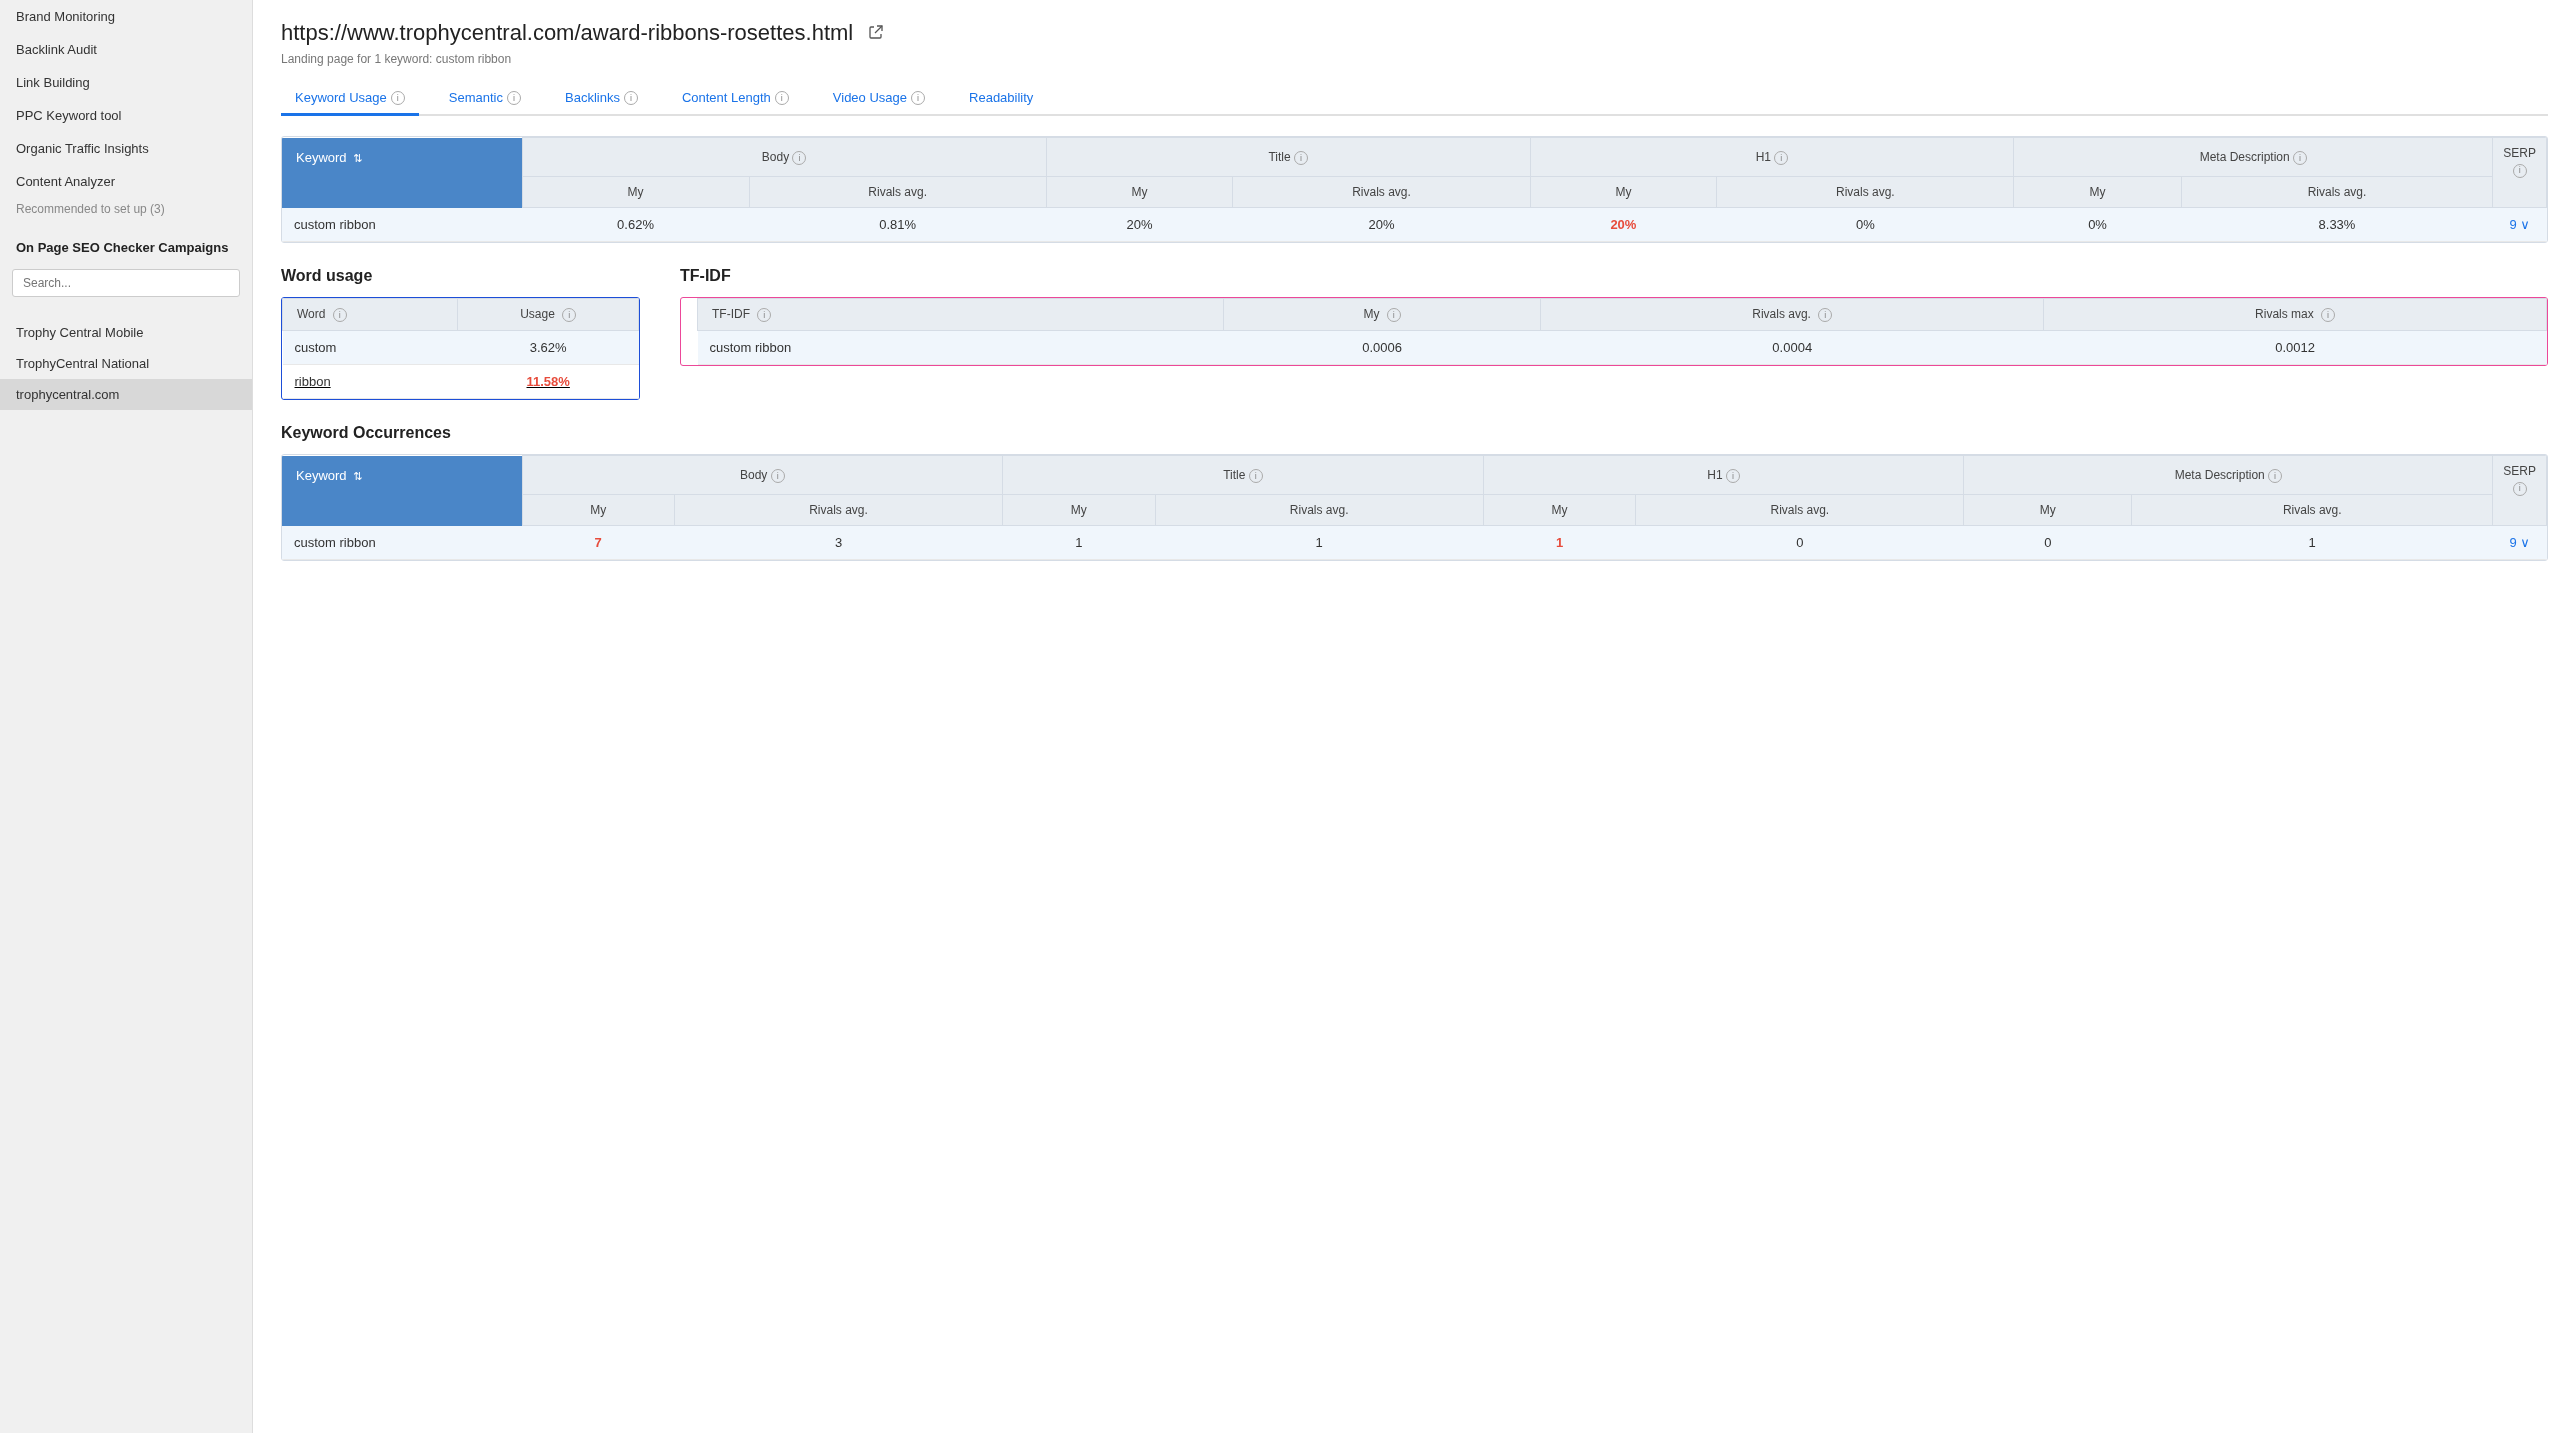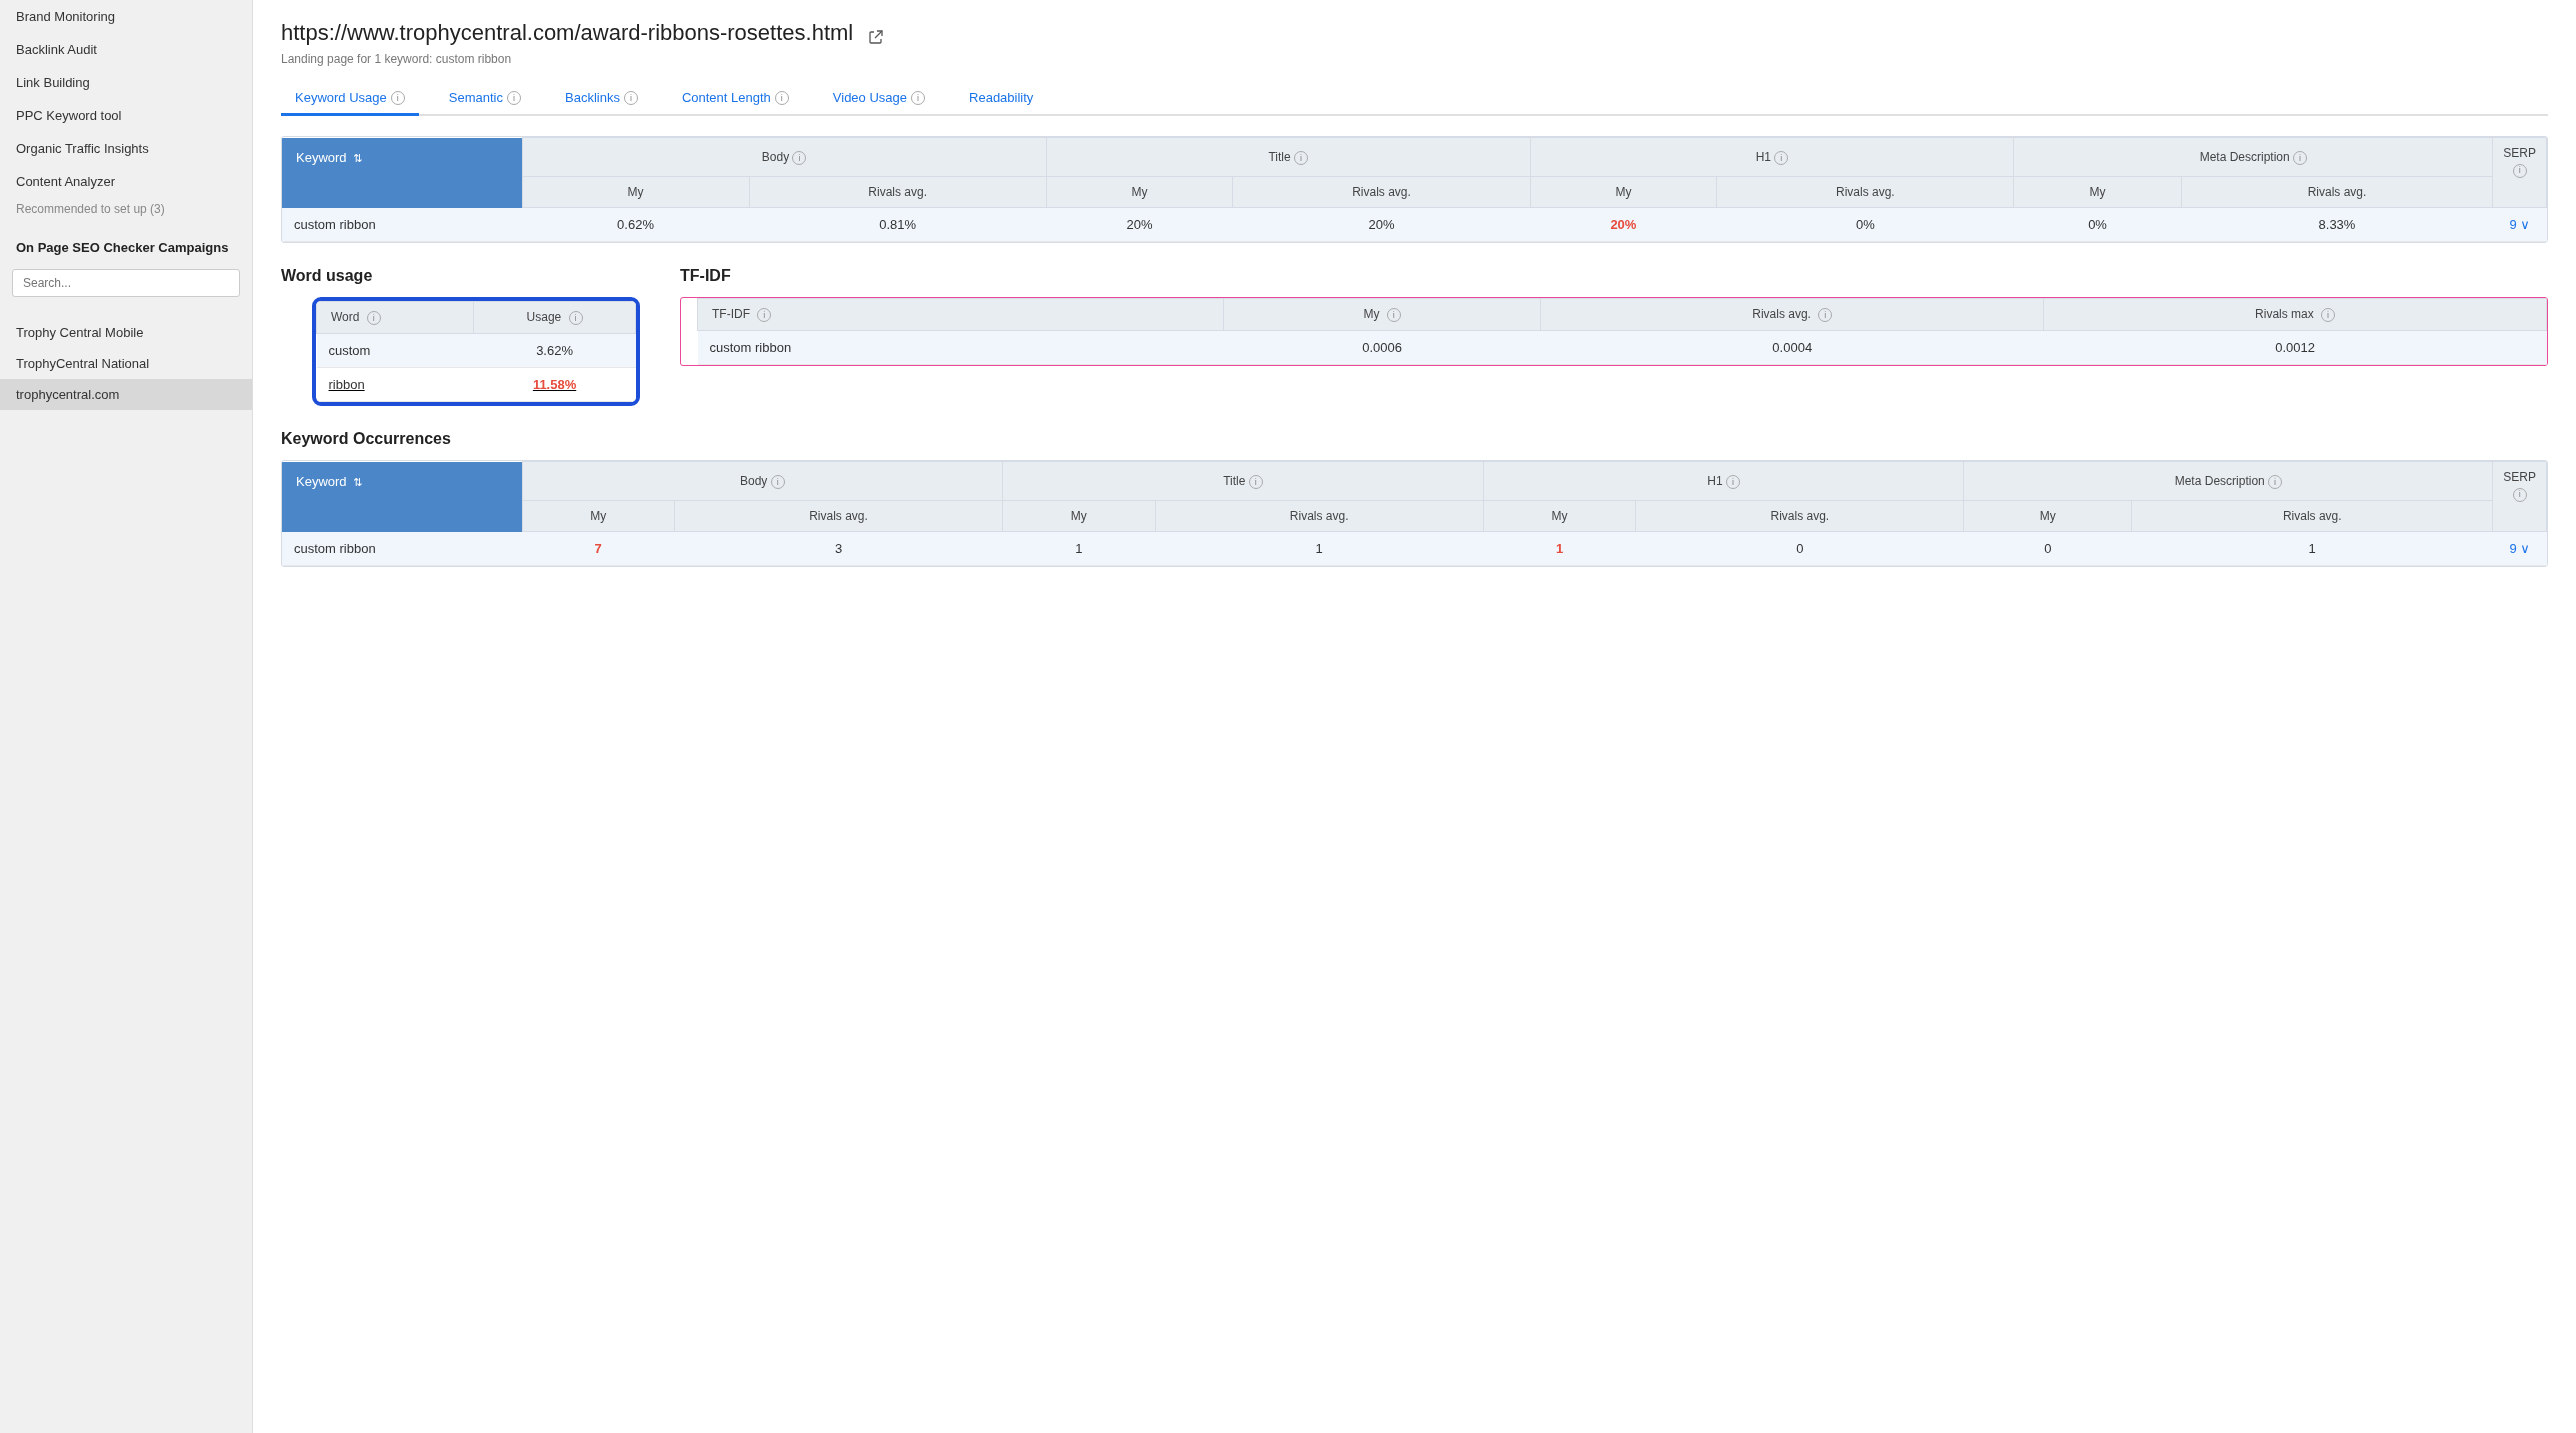--- a/index.html
+++ b/index.html
@@ -58,21 +58,21 @@
       background: #fff;
       padding: 20px 28px;
     }
 
     .page-url {
       font-size: 22px;
       font-weight: normal;
       color: #222;
       margin-bottom: 6px;
       display: flex;
-      align-items: center;
+      align-items: flex-start;
       gap: 9px;
     }
     .external-icon {
       display: inline-block;
       width: 16px;
       height: 16px;
       vertical-align: middle;
       margin-left: 6px;
       color: #555;
     }
@@ -170,24 +170,23 @@
       overflow: hidden;
       margin-bottom: 24px;
     }
     .keyword-occurrences-table-wrapper {
       border: 1px solid #d5dce5;
       border-radius: 3px;
       overflow: hidden;
     }
 
     .word-usage-table {
-      border: 4px solid #1d4ed8;
-      border-radius: 9px;
+      border: 1px solid #1d4ed8;
+      border-radius: 3px;
       overflow: hidden;
-      margin-left: 31px;
     }
     .tfidf-table {
       border: 1px solid #ec4899;
       border-radius: 3px;
       overflow: hidden;
       padding-left: 16px;
     }
 
     .row-light { background: #f0f6fc; }
     .row-white { background: #fff; text-decoration: underline; }

